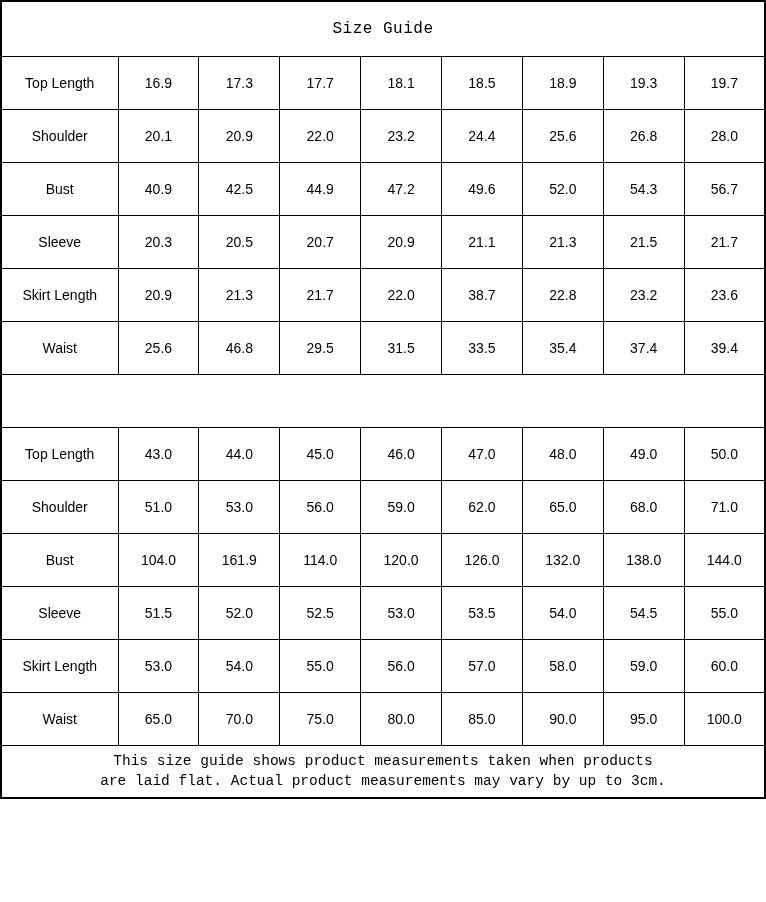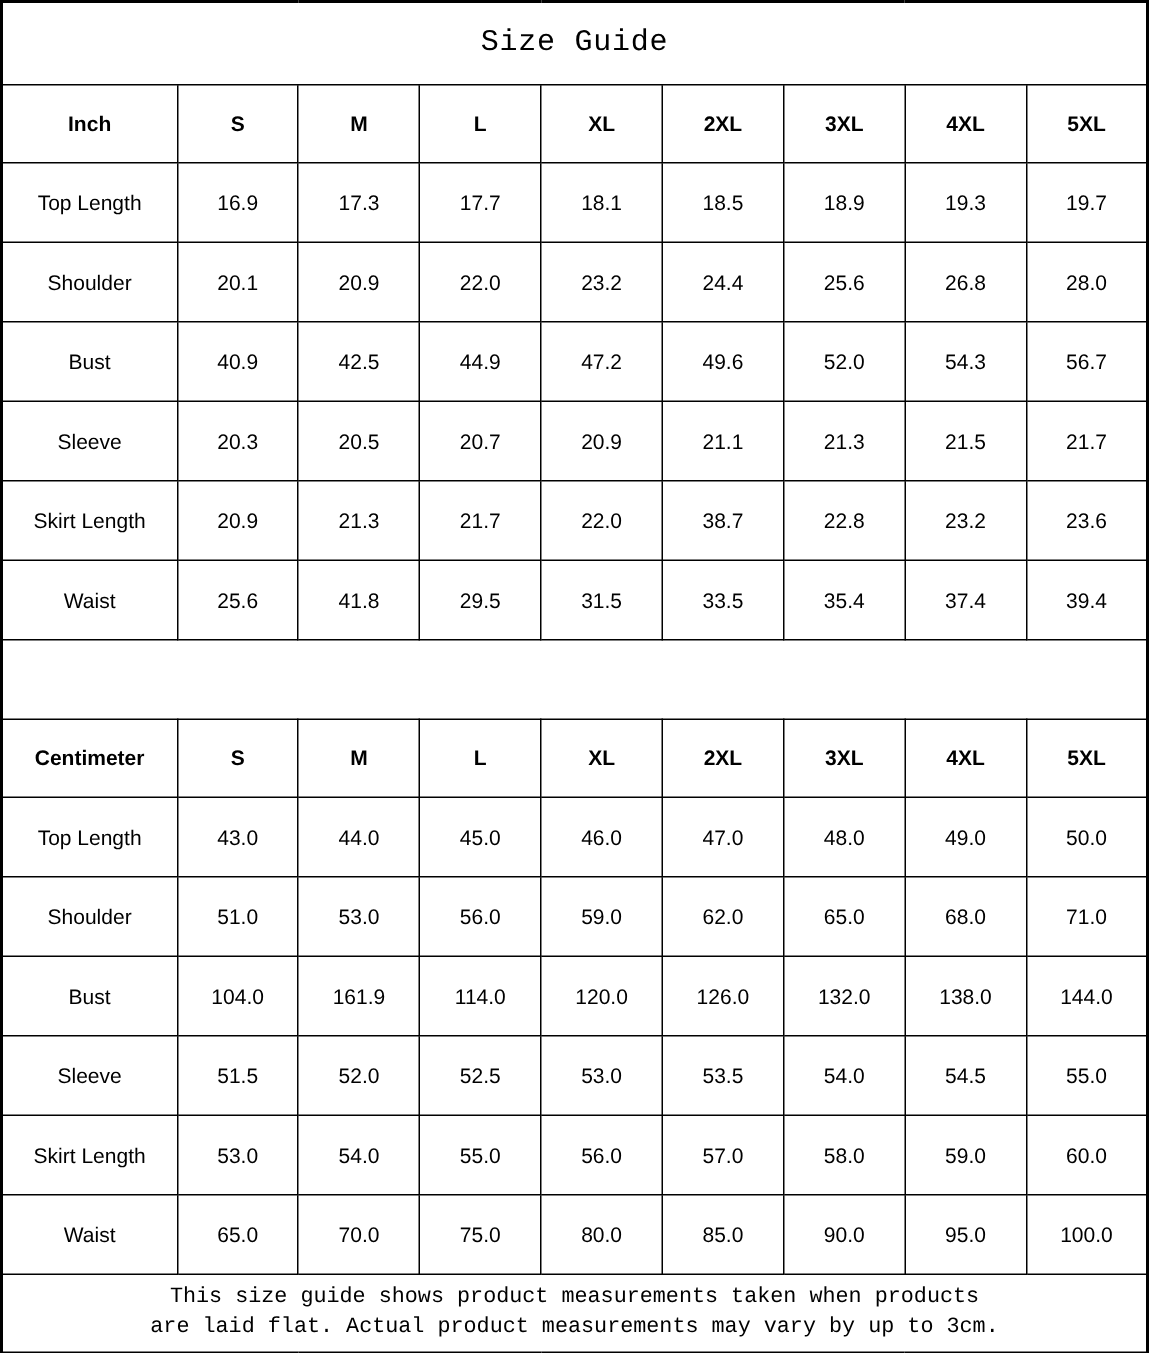--- a/index.html
+++ b/index.html
@@ -25,21 +25,21 @@
   th, td {
     border: 1.5px solid #000000;
     text-align: center;
     vertical-align: middle;
     padding: 0;
     overflow: hidden;
   }
   tr.title-row { height: 55px; }
   tr.title-row td {
     font-family: "Liberation Mono", "DejaVu Sans Mono", monospace;
-    font-size: 20px;
+    font-size: 16px;
     font-weight: normal;
     letter-spacing: 0.5px;
   }
   tr.header-row { height: 52px; }
   tr.header-row th {
     font-size: 14px;
     font-weight: bold;
   }
   tr.data-row { height: 53px; }
   tr.data-row th {
@@ -76,31 +76,20 @@
         <col>
         <col>
         <col>
     </colgroup>
     <tbody>
       <tr class="title-row">
         <td colspan="9">Size Guide</td>
       </tr>
     </tbody>
     <tbody id="measure-rows">
-        <tr class="header-row">
-          <th>Inch</th>
-          <th>S</th>
-          <th>M</th>
-          <th>L</th>
-          <th>XL</th>
-          <th>2XL</th>
-          <th>3XL</th>
-          <th>4XL</th>
-          <th>5XL</th>
-        </tr>
         <tr class="data-row">
           <th>Top Length</th>
           <td>16.9</td>
           <td>17.3</td>
           <td>17.7</td>
           <td>18.1</td>
           <td>18.5</td>
           <td>18.9</td>
           <td>19.3</td>
           <td>19.7</td>
@@ -145,41 +134,30 @@
           <td>21.7</td>
           <td>22.0</td>
           <td>38.7</td>
           <td>22.8</td>
           <td>23.2</td>
           <td>23.6</td>
         </tr>
         <tr class="data-row">
           <th>Waist</th>
           <td>25.6</td>
-          <td>41.8</td>
+          <td>46.8</td>
           <td>29.5</td>
           <td>31.5</td>
           <td>33.5</td>
           <td>35.4</td>
           <td>37.4</td>
           <td>39.4</td>
         </tr>
         <tr class="gap-row">
           <td colspan="9"></td>
-        </tr>
-        <tr class="header-row">
-          <th>Centimeter</th>
-          <th>S</th>
-          <th>M</th>
-          <th>L</th>
-          <th>XL</th>
-          <th>2XL</th>
-          <th>3XL</th>
-          <th>4XL</th>
-          <th>5XL</th>
         </tr>
         <tr class="data-row">
           <th>Top Length</th>
           <td>43.0</td>
           <td>44.0</td>
           <td>45.0</td>
           <td>46.0</td>
           <td>47.0</td>
           <td>48.0</td>
           <td>49.0</td>

